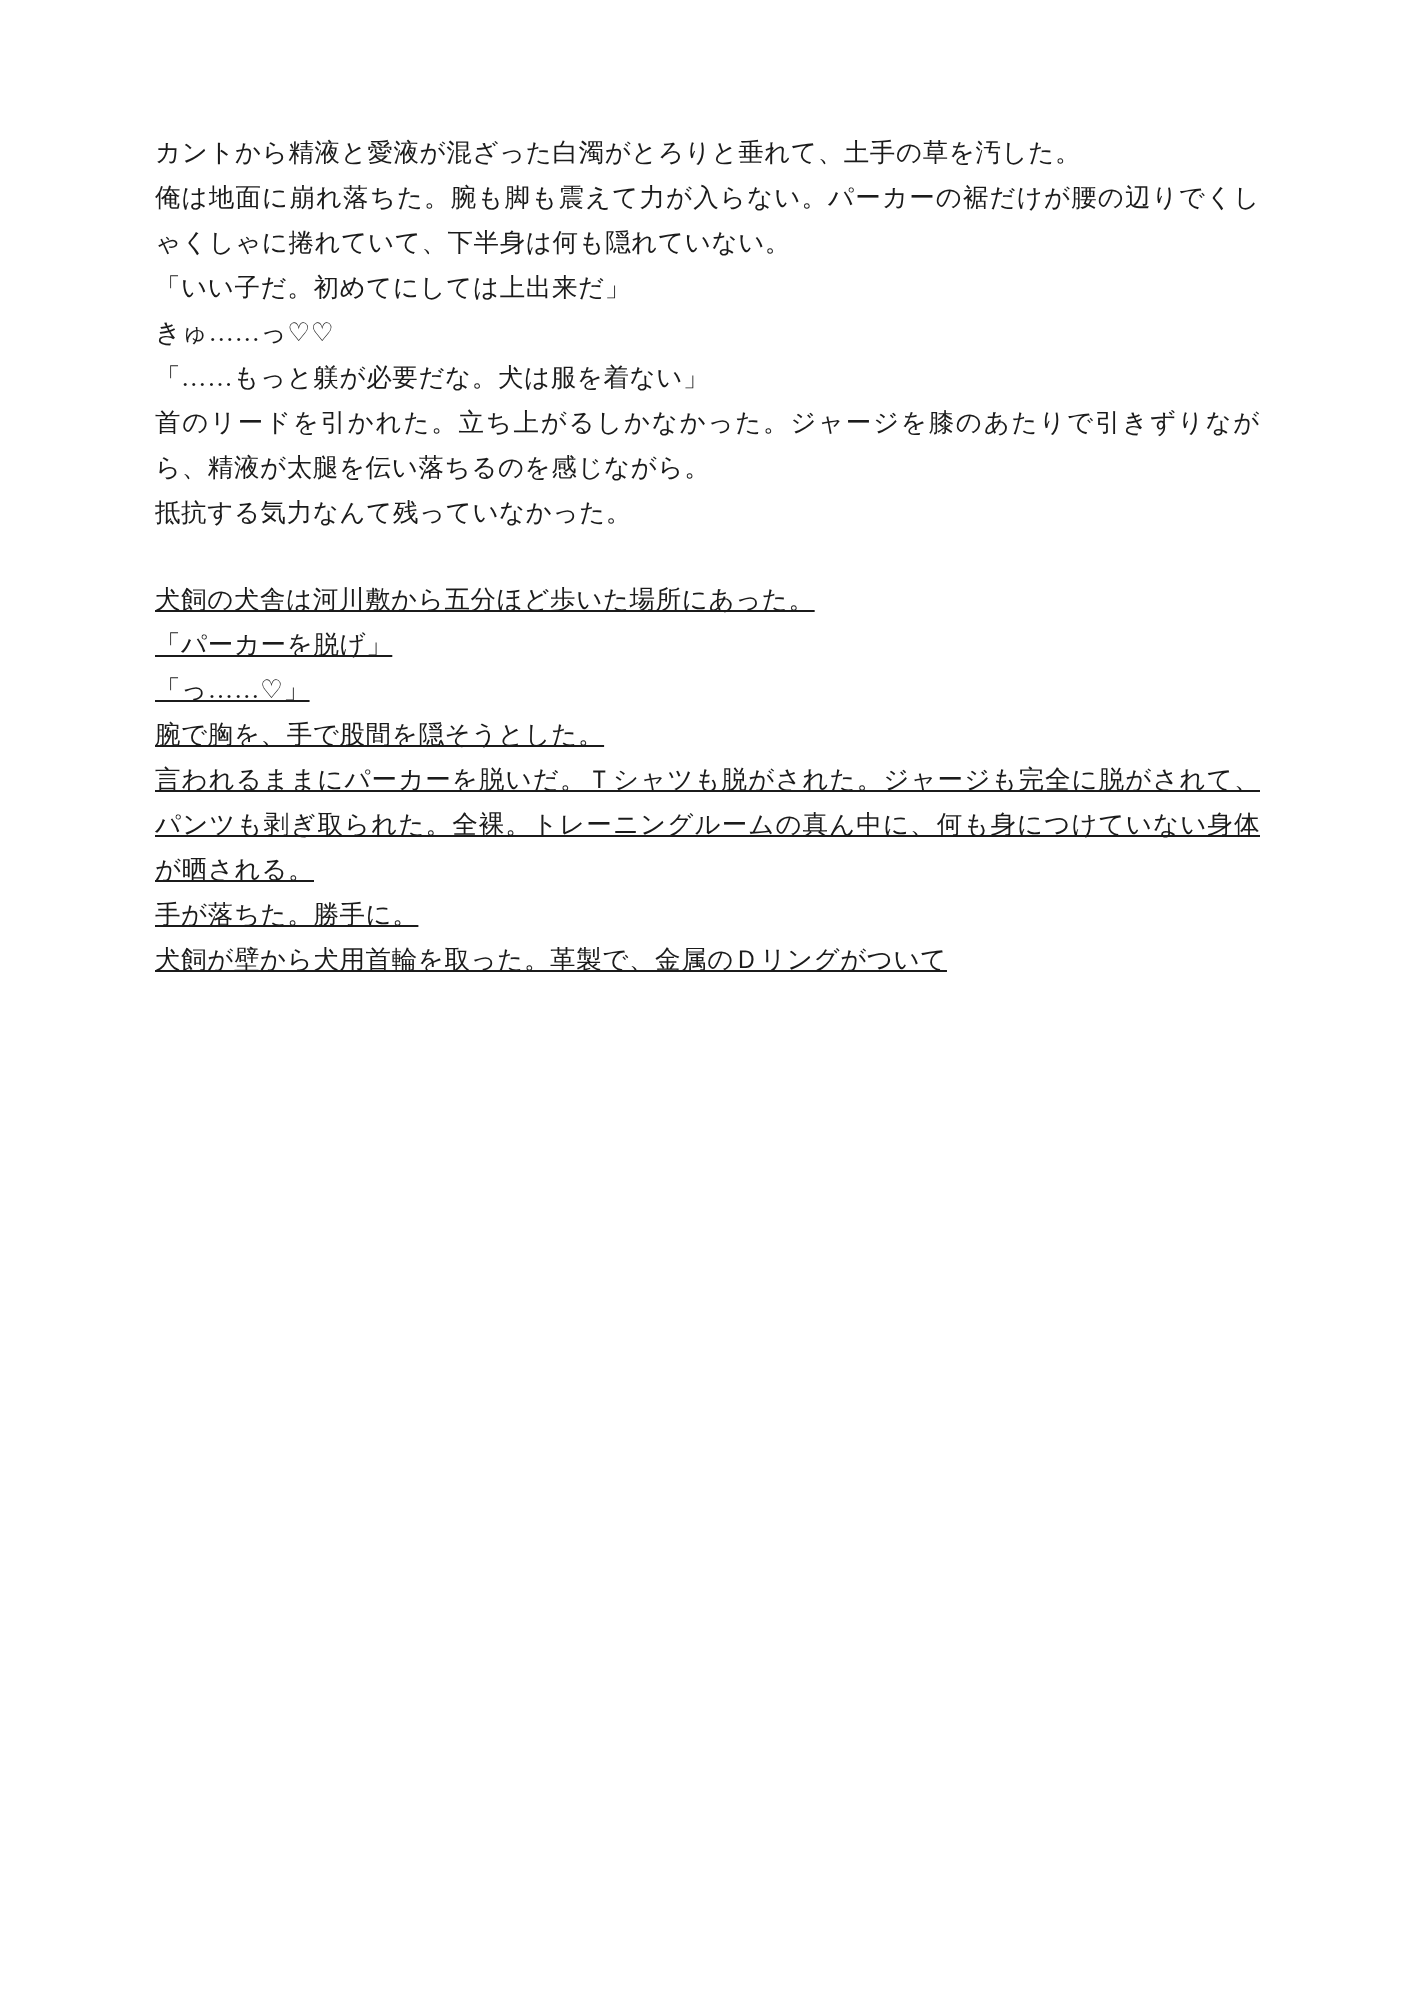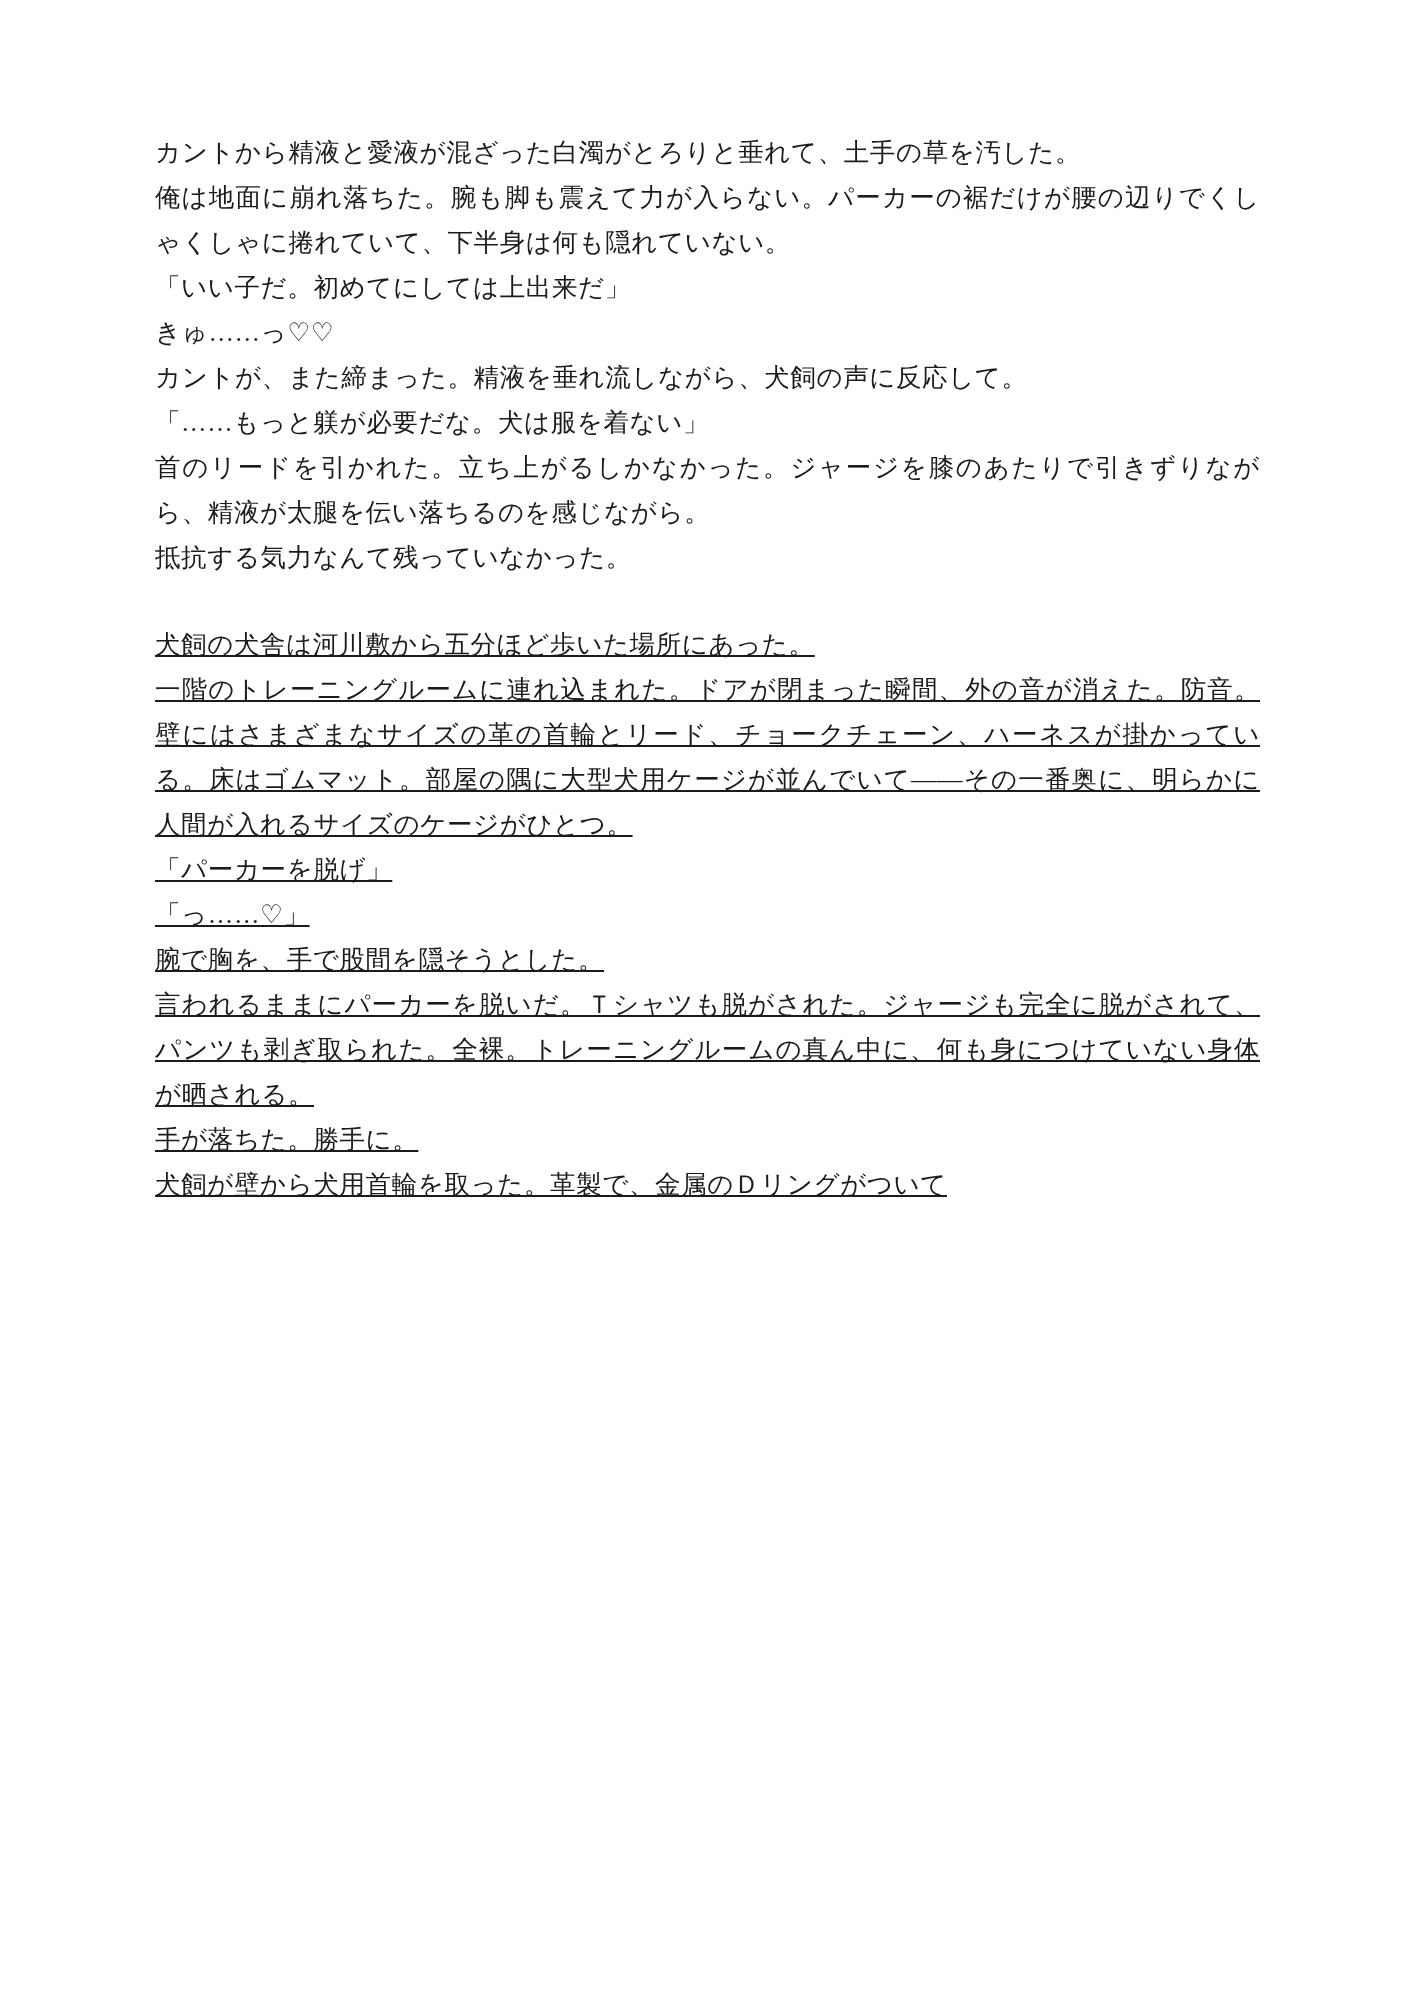--- a/index.html
+++ b/index.html
@@ -52,31 +52,29 @@
 </head>
 <body>
 
 <div class="page">
 
   <div class="body-text section-first">
     <p class="para">カントから精液と愛液が混ざった白濁がとろりと垂れて、土手の草を汚した。</p>
     <p class="para">俺は地面に崩れ落ちた。腕も脚も震えて力が入らない。パーカーの裾だけが腰の辺りでくしゃくしゃに捲れていて、下半身は何も隠れていない。</p>
     <p class="para">「いい子だ。初めてにしては上出来だ」</p>
     <p class="para">きゅ……っ♡♡</p>
-    <p class="para">カントが、また締まった。精液を垂れ流しながら、犬飼の声に反応して。</p>
     <p class="para">「……もっと躾が必要だな。犬は服を着ない」</p>
     <p class="para">首のリードを引かれた。立ち上がるしかなかった。ジャージを膝のあたりで引きずりながら、精液が太腿を伝い落ちるのを感じながら。</p>
     <p class="para">抵抗する気力なんて残っていなかった。</p>
   </div>
 
   <div class="scene-break"></div>
 
   <div class="body-text section-second">
     <p class="para">犬飼の犬舎は河川敷から五分ほど歩いた場所にあった。</p>
-    <p class="para">一階のトレーニングルームに連れ込まれた。ドアが閉まった瞬間、外の音が消えた。防音。壁にはさまざまなサイズの革の首輪とリード、チョークチェーン、ハーネスが掛かっている。床はゴムマット。部屋の隅に大型犬用ケージが並んでいて——その一番奥に、明らかに人間が入れるサイズのケージがひとつ。</p>
     <p class="para">「パーカーを脱げ」</p>
     <p class="para">「っ……♡」</p>
     <p class="para">腕で胸を、手で股間を隠そうとした。</p>
     <p class="para">言われるままにパーカーを脱いだ。Ｔシャツも脱がされた。ジャージも完全に脱がされて、パンツも剥ぎ取られた。全裸。トレーニングルームの真ん中に、何も身につけていない身体が晒される。</p>
     <p class="para">手が落ちた。勝手に。</p>
     <p class="para">犬飼が壁から犬用首輪を取った。革製で、金属のＤリングがついて</p>
   </div>
 
 </div>
 

